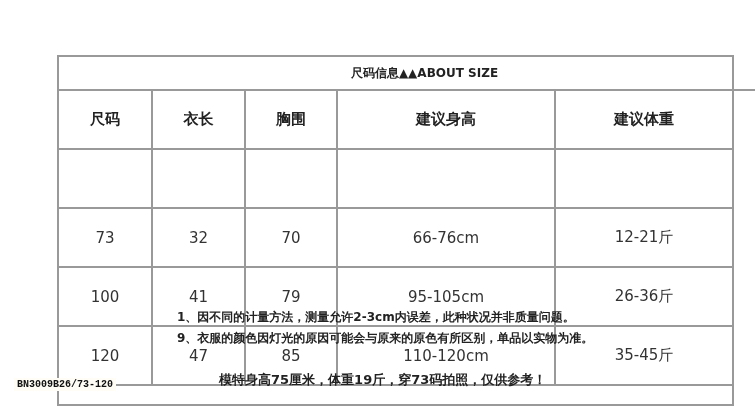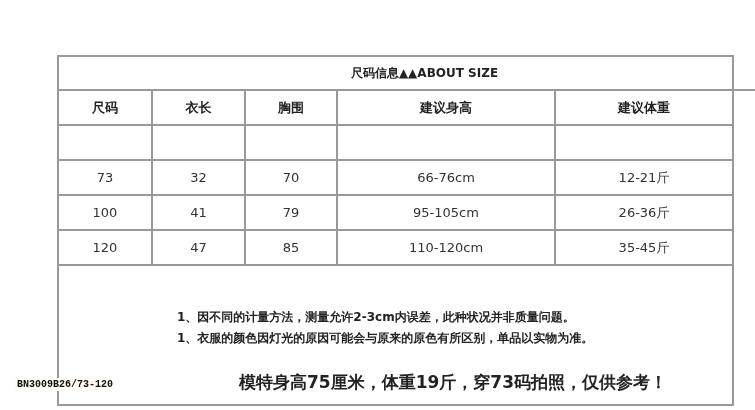--- a/index.html
+++ b/index.html
@@ -15,35 +15,35 @@
     position: absolute; left: 0; top: 0; width: 673px; height: 32px;
     border-bottom: 2px solid #999999;
     display: flex; align-items: center; justify-content: center;
     font-size: 12px; font-weight: bold; color: #222; padding-left: 29px;
   }
   table.size-table {
     position: absolute; left: 0; top: 34px; width: 673px;
     border-collapse: collapse; table-layout: fixed;
   }
   table.size-table th, table.size-table td {
-    height: 25px; padding: 4px; text-align: center; vertical-align: middle;
+    height: 25px; padding: 16px; text-align: center; vertical-align: middle;
     border-right: 2px solid #999999; border-bottom: 2px solid #999999;
-    font-size: 13px; color: #333;
+    font-size: 15px; color: #333;
   }
   table.size-table th:last-child, table.size-table td:last-child { border-right: none; }
   table.size-table th { font-weight: bold; color: #222; }
   .notes {
     position: absolute; left: 0; top: 248px; width: 673px;
     font-size: 12px; font-weight: bold; color: #222;
   }
   .note { position: absolute; left: 118px; white-space: nowrap; }
   .note-1 { top: 4px; }
   .note-2 { top: 25px; }
   .model-note {
-    position: absolute; top: 66px; left: 160px; font-size: 17px; white-space: nowrap; margin-left: 20px;
+    position: absolute; top: 66px; left: 160px; font-size: 13px; white-space: nowrap;
   }
   .sku {
     position: absolute; left: 14px; top: 378px; font-size: 10px; font-weight: bold;
     font-family: Liberation Mono, monospace; color: #111;
     background: #fffdf5; padding: 1px 3px;
   }
 </style>
 </head>
 <body>
 
@@ -94,18 +94,18 @@
         <td>47</td>
         <td>85</td>
         <td>110-120cm</td>
         <td>35-45斤</td>
       </tr>
     </tbody>
   </table>
 
   <div class="notes">
     <div class="note note-1">1、因不同的计量方法，测量允许2-3cm内误差，此种状况并非质量问题。</div>
-    <div class="note note-2">1、衣服的颜色因灯光的原因可能会与原来的原色有所区别，单品以实物为准。</div>
+    <div class="note note-2">9、衣服的颜色因灯光的原因可能会与原来的原色有所区别，单品以实物为准。</div>
     <div class="model-note">模特身高75厘米，体重19斤，穿73码拍照，仅供参考！</div>
   </div>
 </div>
 
 <div class="sku">BN3009B26/73-120</div>
 
 </body></html>

